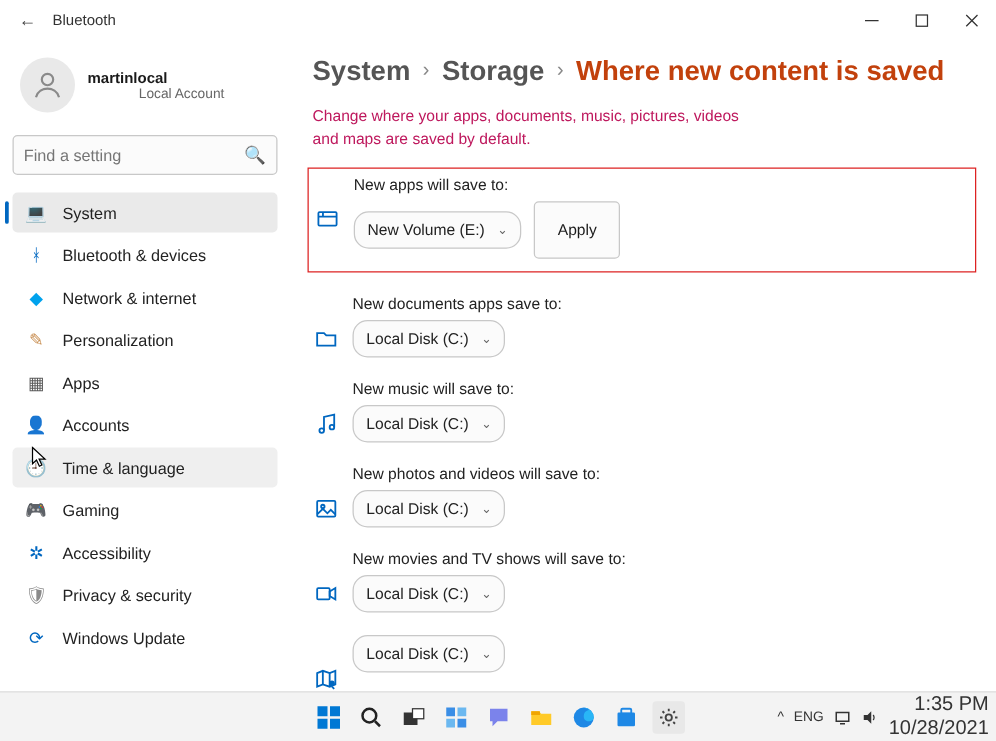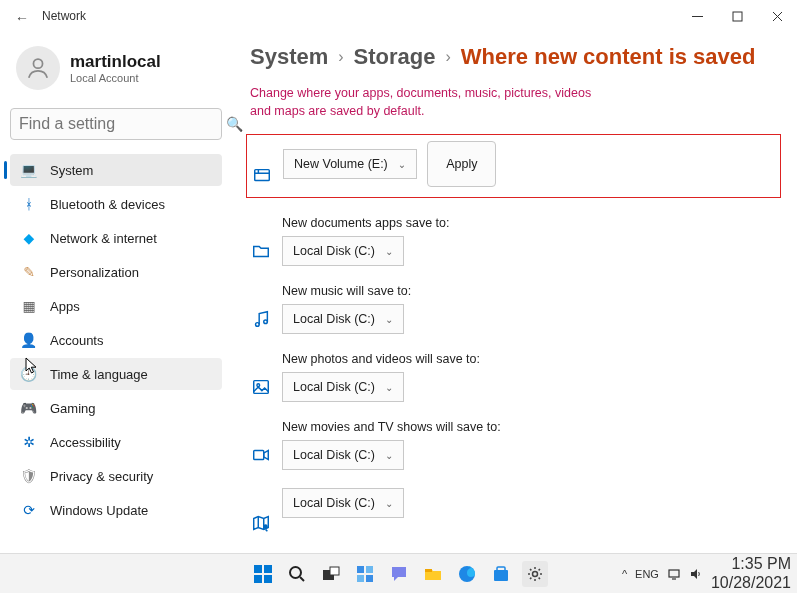--- a/index.html
+++ b/index.html
@@ -24,24 +24,24 @@
   .titlebar .title { font-size: 12px; color: #333; margin-left: 6px; }
   .winbtns { position: absolute; top: 0; right: 0; display: flex; }
   .winbtns div { width: 40px; height: 32px; display:flex; align-items:center; justify-content:center; font-size:12px; color:#333;}
   .winbtns svg { width:11px; height:11px; }
   
   .content { display: flex; height: calc(100% - 32px - 40px); }
   .sidebar { width: 232px; padding: 4px 10px 0 10px; }
   .user { display:flex; align-items:center; gap:10px; padding: 10px 6px 18px 6px; }
   .avatar { width: 44px; height:44px; border-radius:50%; background:#e9e9e9; display:flex; align-items:center; justify-content:center; color:#8a8a8a; }
   .avatar svg { width:26px; height:26px; }
-  .user .name { font-weight:600; font-size:17px; }
-  .user .sub { font-size:11px; color:#666; }
+  .user .name { font-weight:600; font-size:12px; }
+  .user .sub { font-size:11px; color:#666;margin-left:41px; }
   .searchbox { display:flex; align-items:center; border:1px solid #c8c8c8; border-radius:4px; height:32px; padding:0 8px; background:#fbfbfb; margin-bottom:14px;}
-  .searchbox input { border:none; outline:none; background:transparent; flex:1; font-size:16px; color:#333;}
+  .searchbox input { border:none; outline:none; background:transparent; flex:1; font-size:13px; color:#333;}
   .searchbox .sicon { color:#555; font-size:14px;}
   .nav { display:flex; flex-direction:column; gap:2px;}
   .nav-item { display:flex; align-items:center; gap:12px; height:32px; padding:0 10px; border-radius:4px; position:relative; cursor:default;}
   .nav-item.active { background:#eaeaea; }
   .nav-item.active::before { content:""; position:absolute; left:-6px; top:7px; bottom:7px; width:3px; border-radius:2px; background:#0067c0;}
   .nav-item.hover { background:#efefef; }
   .nav-item .nicon { width:18px; display:flex; justify-content:center; font-size:14px;}
   .nav-item .label { font-size:13px; color:#222;}
   
   .main { flex:1; padding: 12px 20px 0 18px; overflow:auto;}
@@ -49,39 +49,39 @@
   .breadcrumb .crumb { color:#555; font-weight:600;}
   .breadcrumb .sep { color:#888; font-size:16px; font-weight:400;}
   .breadcrumb .current { color:#c2410c;text-align:right; }
   .desc { font-size:12.5px; color:#be185d; max-width:360px; line-height:1.45; margin-bottom:14px;}
   .setting-row { display:flex; align-items:flex-start; gap:10px; margin-bottom:18px;}
   .setting-row.highlight { border:1.5px solid #d22; padding:6px 8px 10px 4px; margin-left:-4px; margin-right:-4px;}
   .rowicon { width:22px; height:22px; margin-top:24px; display:flex; align-items:center; justify-content:center; color:#0067c0; flex-shrink:0;}
   .rowicon svg { width:20px; height:20px; }
   .rowbody .rowlabel { font-size:12.5px; color:#222; margin-bottom:6px;}
   .controls { display:flex; gap:10px; align-items:center;}
-  .dropdown { display:flex; align-items:center; gap:10px; border:1px solid #c8c8c8; border-radius:0; height:30px; padding:0 10px; background:#fbfbfb; min-width:100px;}
+  .dropdown { display:flex; align-items:center; gap:10px; border:1px solid #c8c8c8; border-radius:12px; height:30px; padding:0 10px; background:#fbfbfb; min-width:100px;}
   .dropdown .dval { font-size:12.5px; color:#222;}
   .dropdown .chev { font-size:10px; color:#666; margin-left:auto;}
   .applybtn { border:1px solid #c8c8c8; border-radius:4px; height:46px; padding:0 18px; background:#fbfbfb; font-size:12.5px; display:flex; align-items:center;}
   .cursor-arrow { position:absolute; left:25px; top:357px; pointer-events:none; }
   
   .taskbar { position:absolute; bottom:0; left:0; right:0; height:40px; background:#f3f3f3; border-top:1px solid #ddd; display:flex; align-items:center;}
   .taskbar .center { position:absolute; left:50%; transform:translateX(-50%); display:flex; gap:8px; align-items:center;}
   .taskbar .center .ticon { width:26px; height:26px; display:flex; align-items:center; justify-content:center; border-radius:3px;}
   .taskbar .tray { position:absolute; right:6px; display:flex; align-items:center; gap:8px; font-size:11px; color:#333;}
   .taskbar .tray .tritem { display:flex; align-items:center; gap:2px;}
   .taskbar .tray .clock { text-align:right; line-height:1.15; font-size:16px;}
 </style>
 </head>
 <body>
 
 <div class="titlebar">
   <div class="back">←</div>
-  <div class="title">Network</div>
+  <div class="title">Bluetooth</div>
 </div>
 <div class="winbtns">
   <div>
       <svg viewBox="0 0 11 11">
         <path d="M0 5.5h11" stroke="#333" stroke-width="1"></path>
       </svg>
     </div>
   <div>
       <svg viewBox="0 0 11 11">
         <rect x="1" y="1" width="9" height="9" fill="none" stroke="#333" stroke-width="1"></rect>
@@ -172,20 +172,21 @@
     <div class="desc">Change where your apps, documents, music, pictures, videos and maps are saved by default.</div>
     <div id="settings-list">
         <div class="setting-row highlight">
           <div class="rowicon">
             <svg viewBox="0 0 22 22" fill="none" stroke="#0067c0" stroke-width="1.6">
               <rect x="3" y="4" width="16" height="12" rx="1"></rect>
               <path d="M3 8h16M7 4v4"></path>
             </svg>
           </div>
           <div class="rowbody">
+            <div class="rowlabel">New apps will save to:</div>
             <div class="controls">
               <div class="dropdown">
                 <span class="dval">New Volume (E:)</span>
                 <span class="chev">⌄</span>
               </div>
               <div class="applybtn">Apply</div>
             </div>
           </div>
         </div>
         <div class="setting-row">

